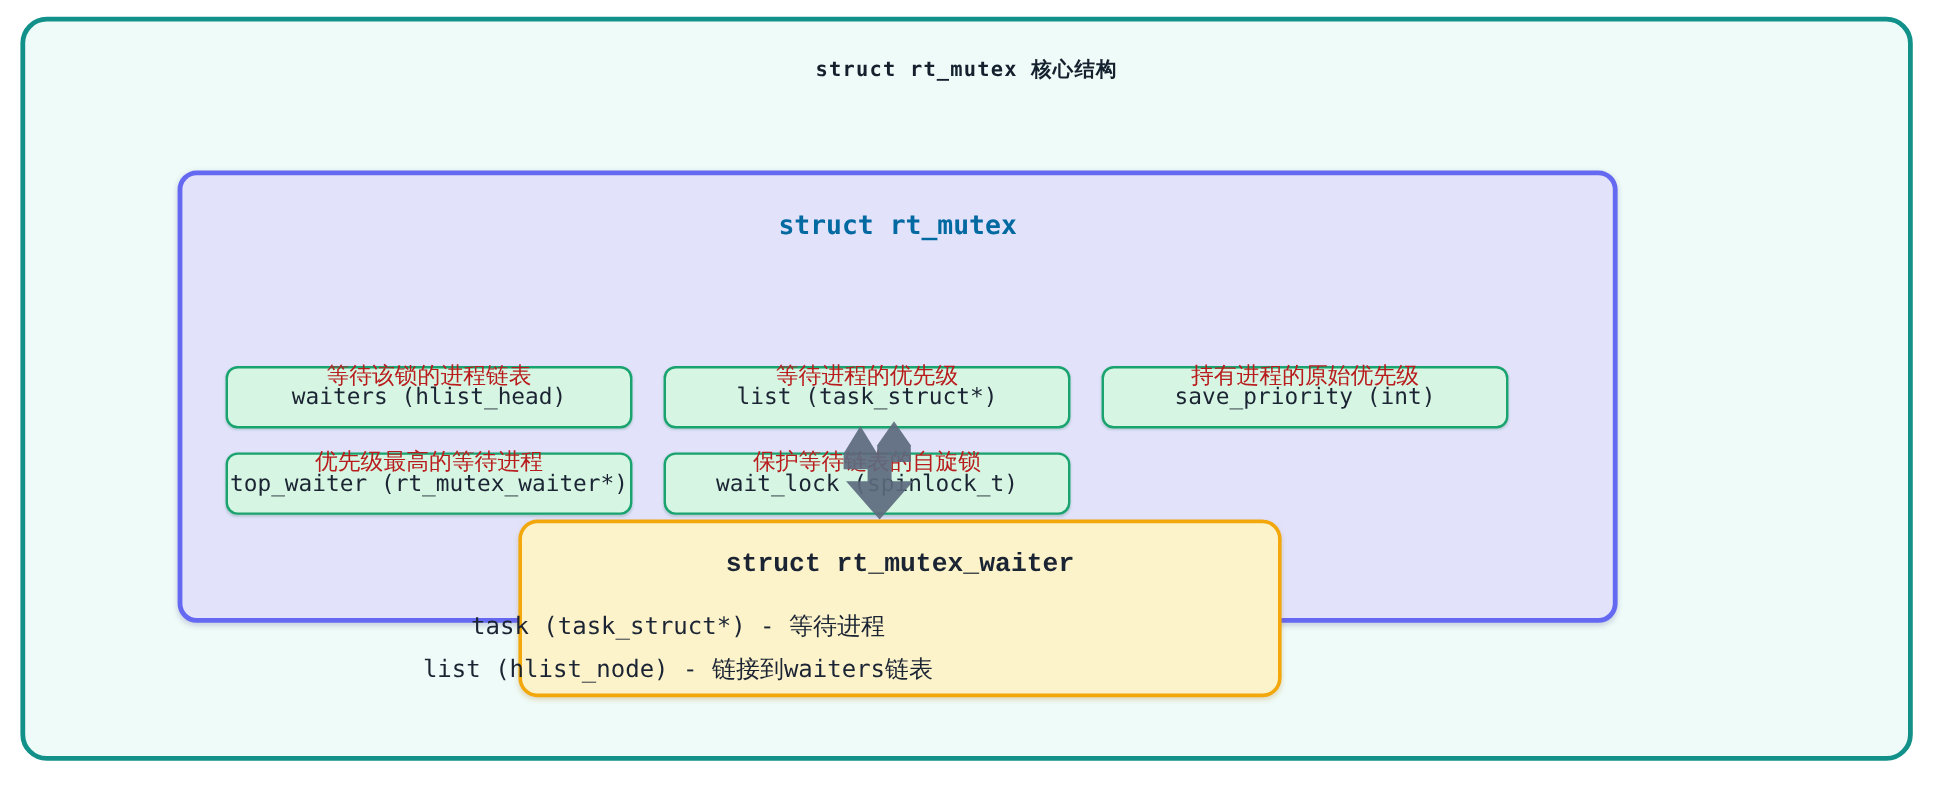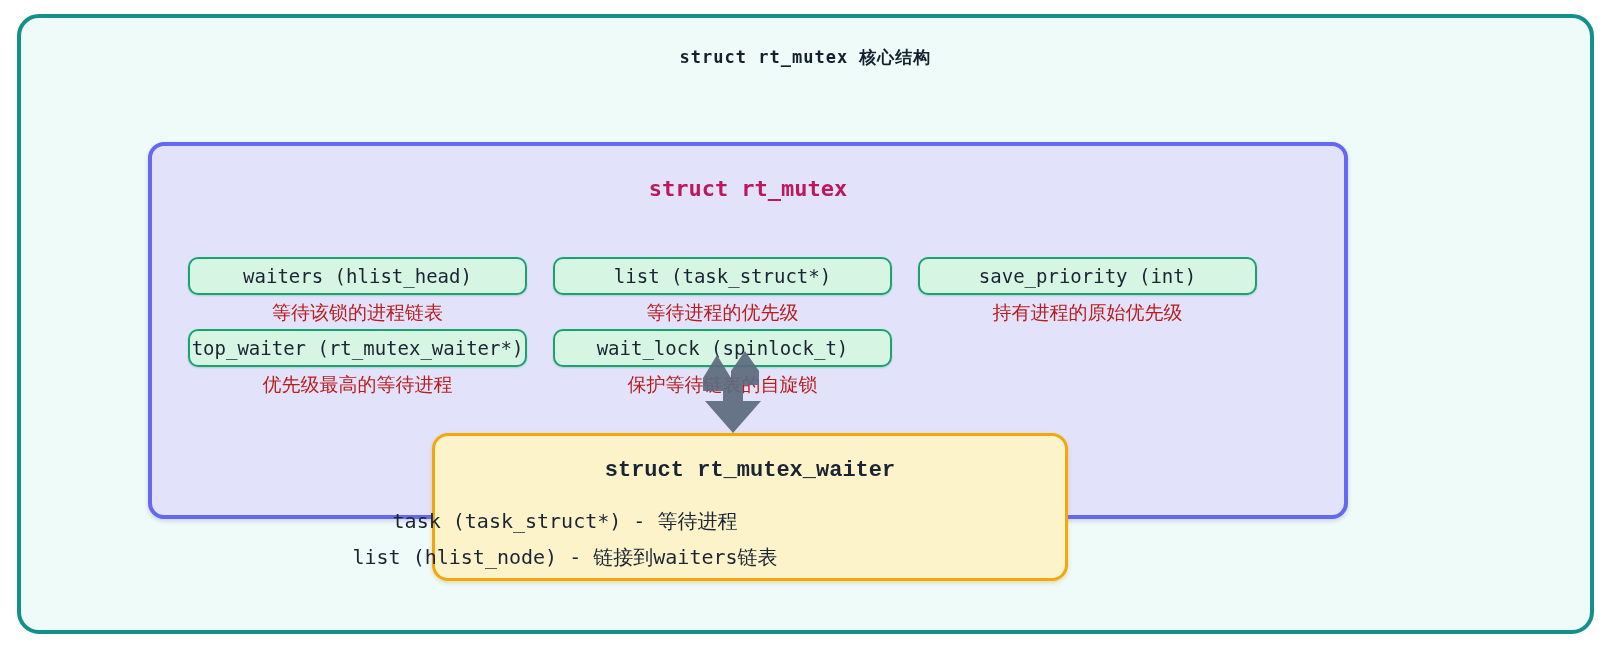--- a/index.html
+++ b/index.html
@@ -10,27 +10,27 @@
   .outer{left:17px;top:14px;width:1569px;height:612px;
          background:#effbf8;border:4px solid #12918a;border-radius:22px;}
 
   .main-title{left:0;top:46px;width:1611px;text-align:center;
               font-size:17px;font-weight:700;color:#14202e;letter-spacing:1px;}
 
   .mutex-box{left:148px;top:142px;width:1200px;height:377px;box-sizing:border-box;
              background:#e2e3fb;border:4px solid #6568f0;border-radius:16px;
              box-shadow:0 2px 4px rgba(90,90,160,0.25);z-index:1;}
   .mutex-title{left:148px;top:176px;width:1200px;text-align:center;
-               font-size:22px;font-weight:700;color:#be185d;z-index:2;}
+               font-size:22px;font-weight:700;color:#0369a1;z-index:2;}
 
-  .fieldbox{box-sizing:border-box;height:38px;width:339px;
+  .fieldbox{box-sizing:border-box;height:52px;width:339px;
             background:#d6f5e3;border:2.5px solid #18a36f;border-radius:10px;
             display:flex;align-items:center;justify-content:center;
             font-size:19px;color:#1b2433;white-space:nowrap;z-index:2;
-            box-shadow:0 1px 2px rgba(20,100,70,0.2);}
+            box-shadow:0 1px 2px rgba(20,100,70,0.2);margin-top:48px;}
   .fdesc{width:339px;text-align:center;font-size:19px;color:#b91c1c;
          white-space:nowrap;z-index:3;
          font-family:"DejaVu Sans","Liberation Sans",sans-serif;}
 
   .col1{left:188px;} .col2{left:553px;} .col3{left:918px;text-align:center;}
   .row1{top:257px;} .row2{top:329px;}
   .row1d{top:300px;} .row2d{top:372px;}
 
   .arrow-svg{left:695px;top:338px;width:80px;height:96px;z-index:4;}
 

